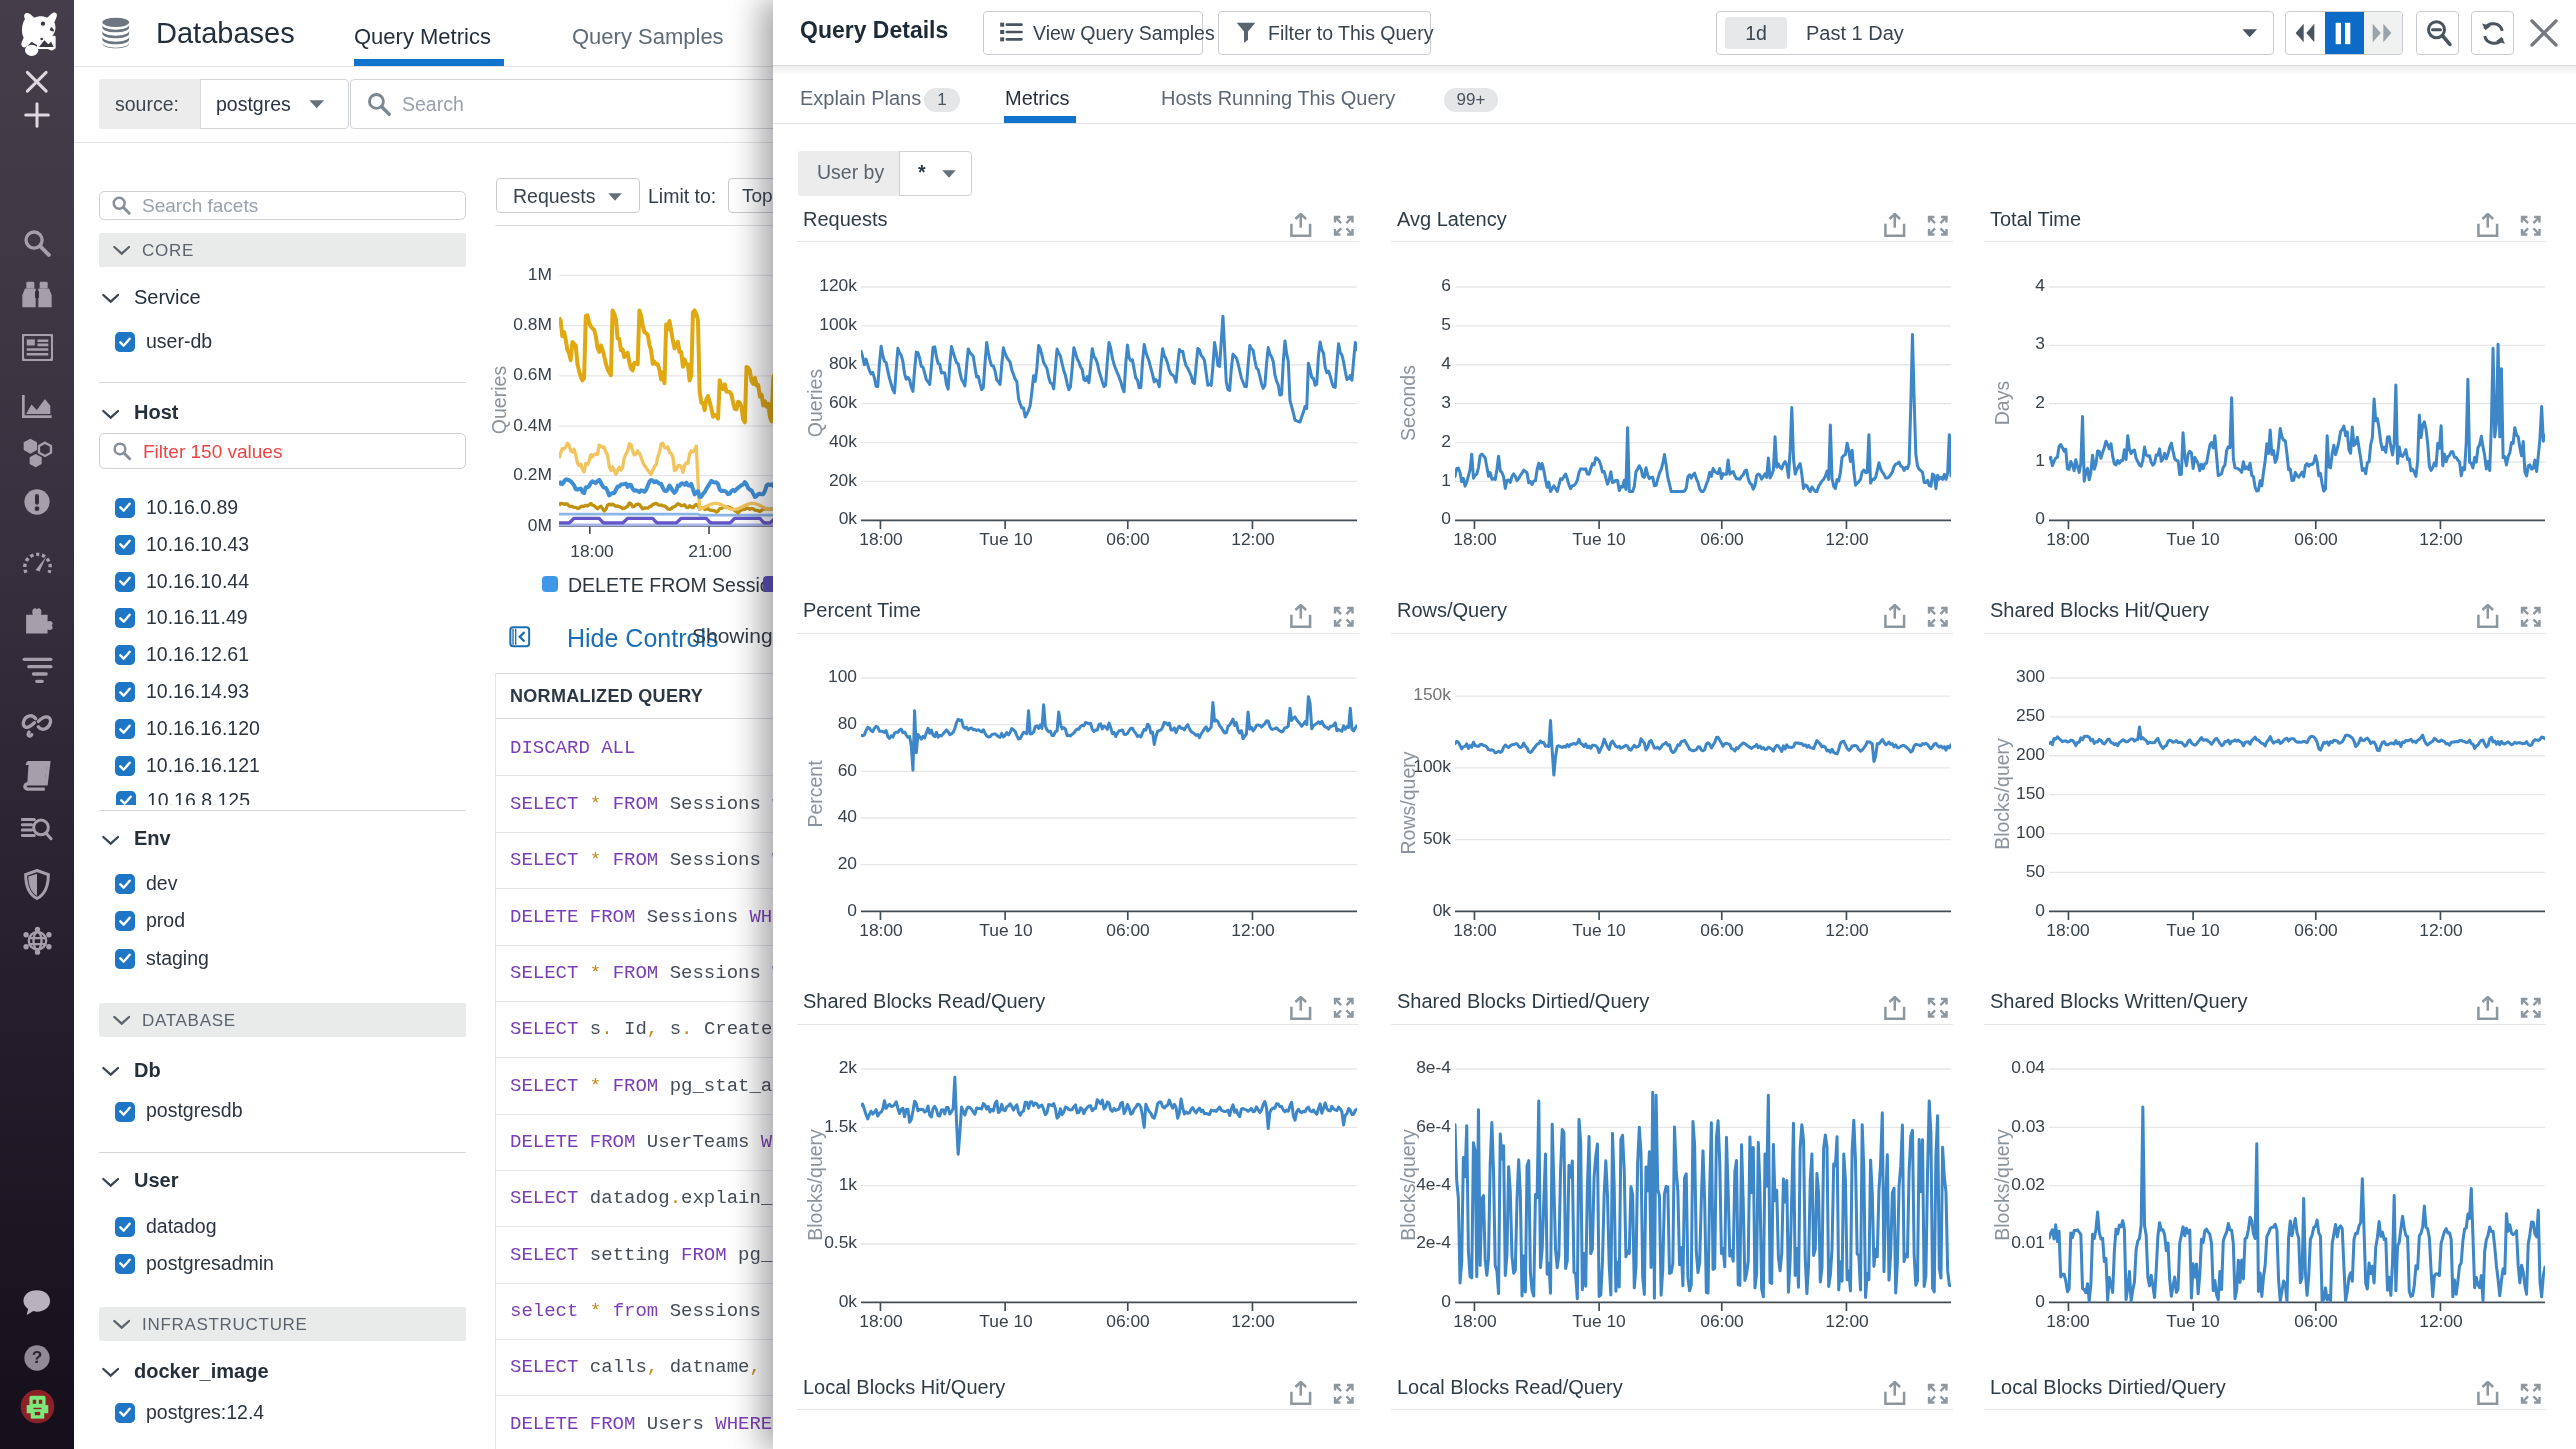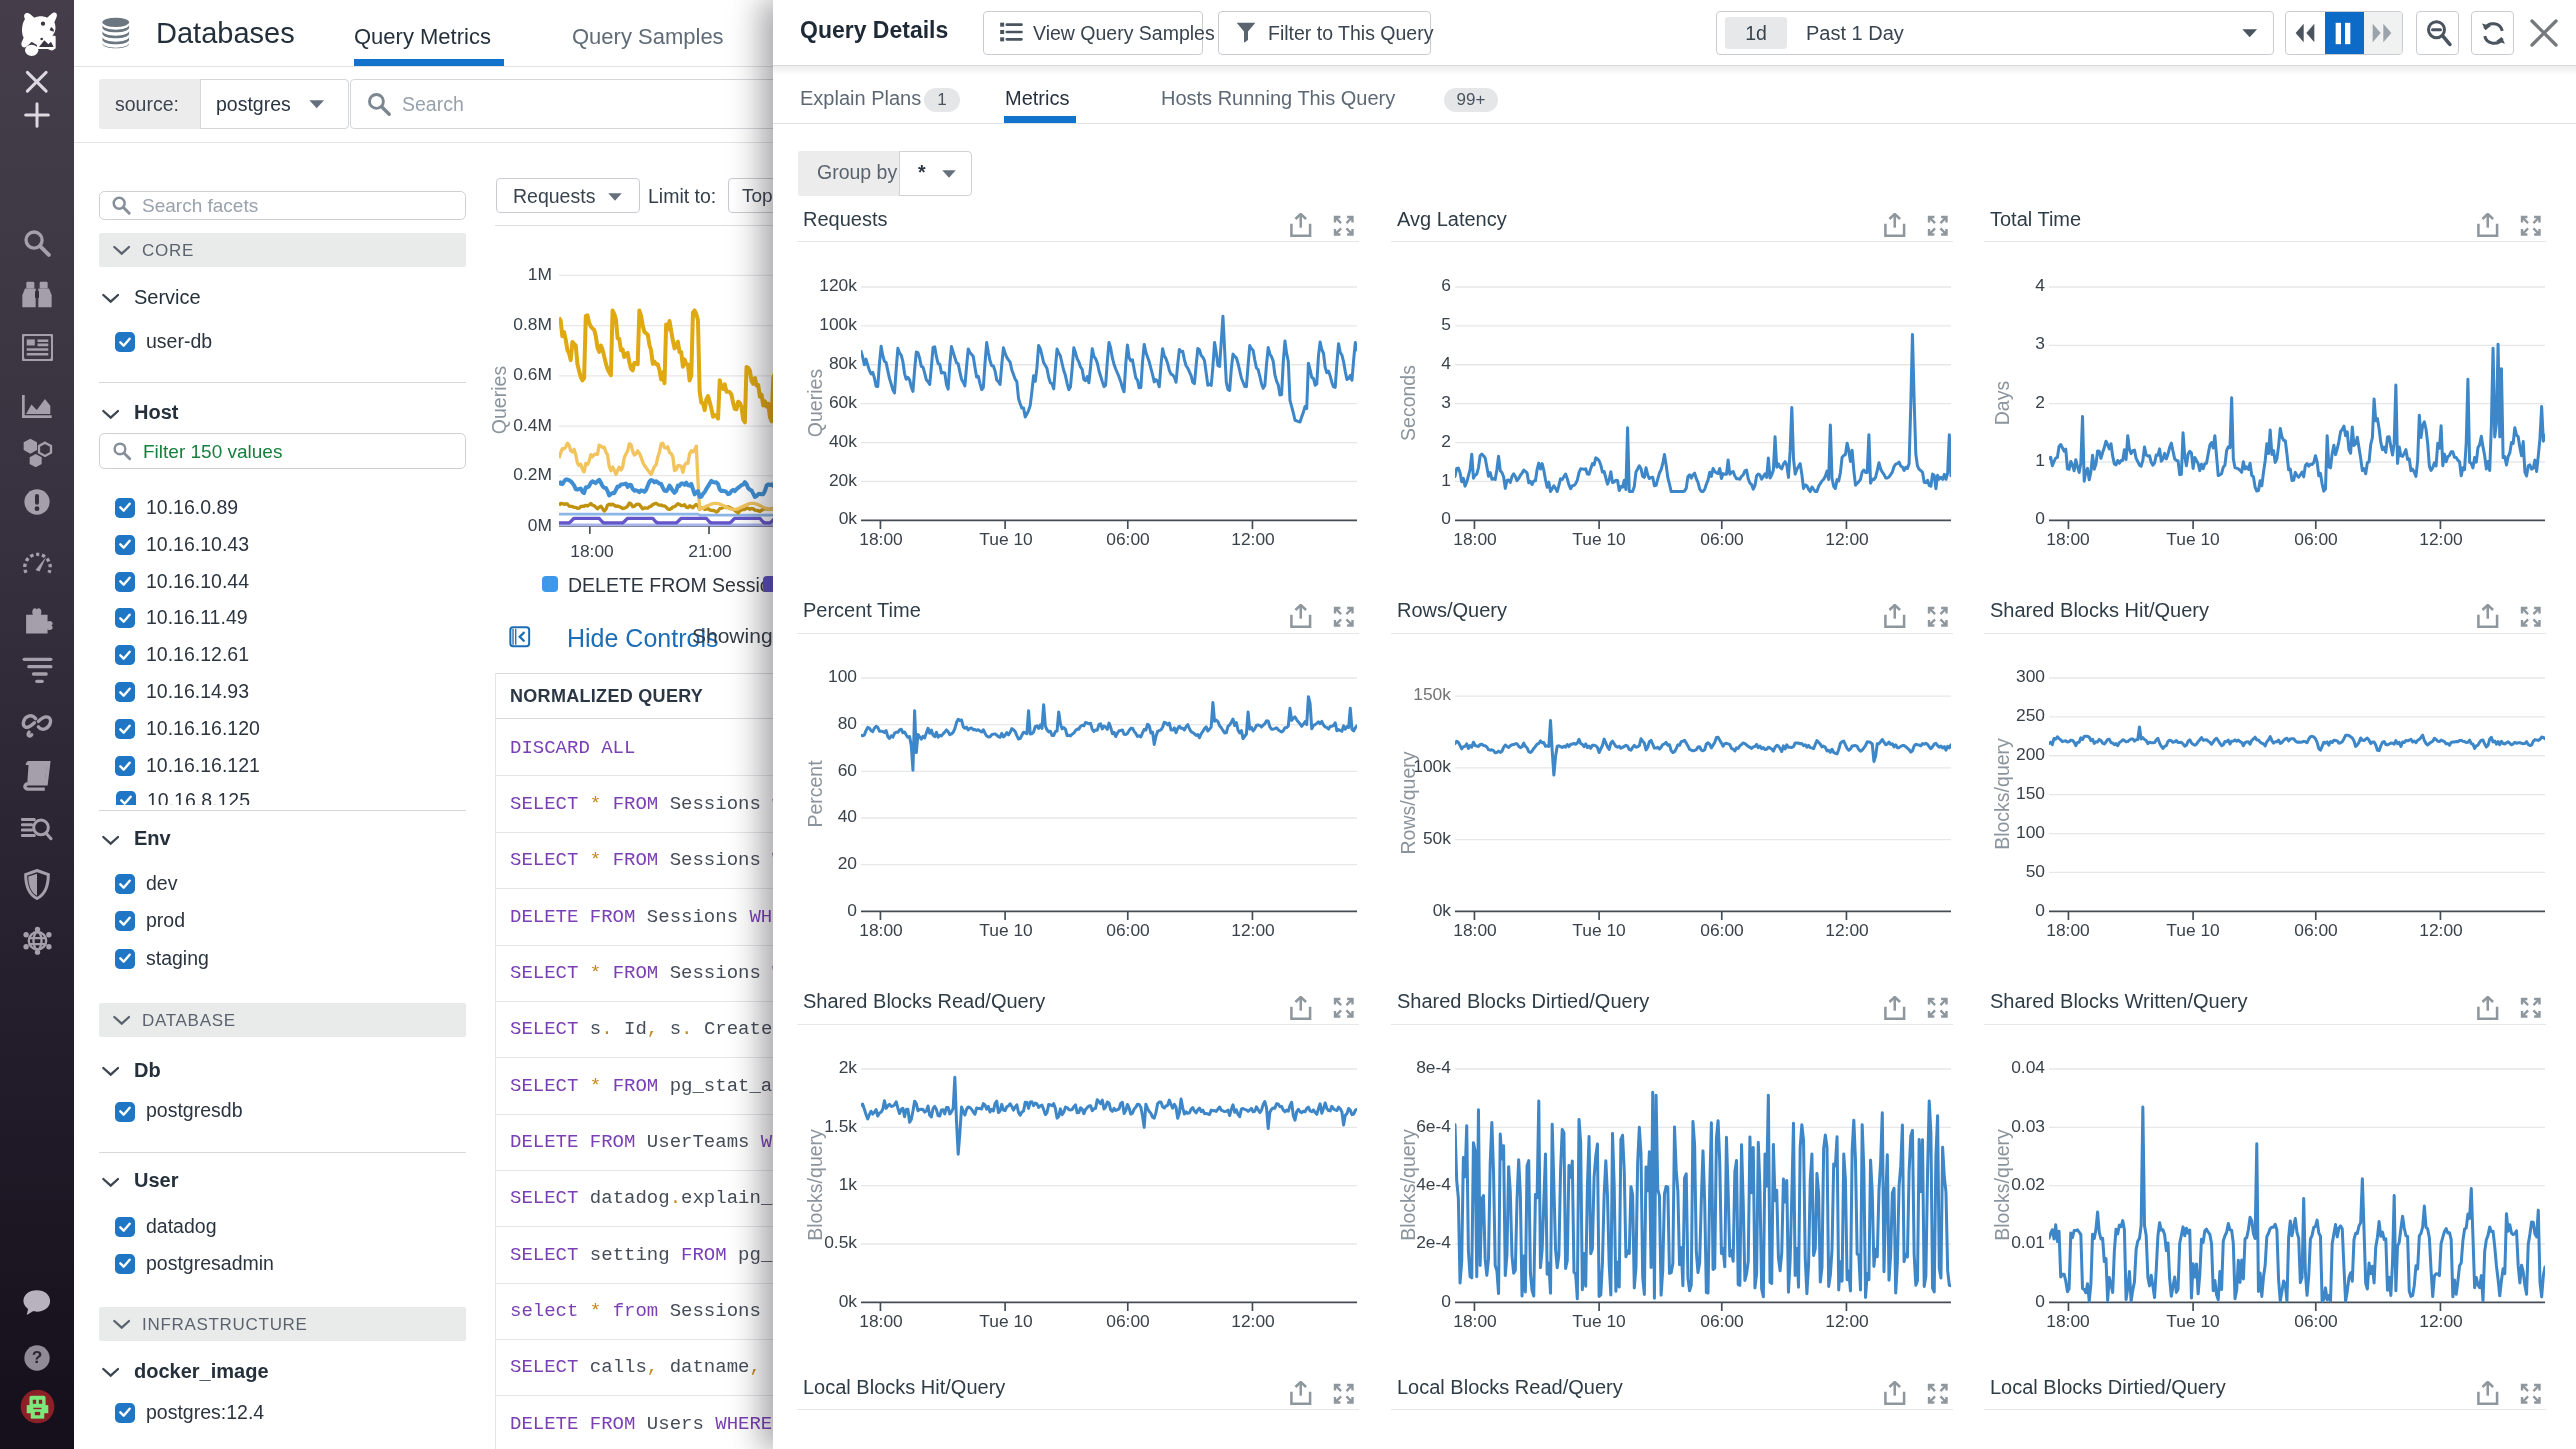--- a/index.html
+++ b/index.html
@@ -190,21 +190,21 @@
 <div class="a" style="left:99px;top:382px;width:367px;height:1.3px;background:#d8d8d8"></div>
 <svg class="a" style="left:102px;top:409px" width="17.4" height="10.7" viewBox="0 0 26 16">
       <path d="M2 3 L13 13 L24 3" fill="none" stroke="#3c4650" stroke-width="3.5" stroke-linecap="round"></path>
     </svg>
 <div class="a" style="left:134px;top:401px;font-size:20px;font-weight:bold;color:#25303b">Host</div>
 <div class="a" style="left:99px;top:433px;width:367px;height:36px;border:1.3px solid #cdd0d3;border-radius:5.4px"></div>
 <svg class="a" style="left:112px;top:441px" width="19.5" height="19.5" viewBox="0 0 44 44">
       <circle cx="18" cy="18" r="12" fill="none" stroke="#868f99" stroke-width="5.5"></circle>
       <path d="M27 27 L40 40" stroke="#868f99" stroke-width="6.5" stroke-linecap="round"></path>
     </svg>
-<div class="a" style="left:143px;top:441px;font-size:19px;color:#15803d">Filter 150 values</div>
+<div class="a" style="left:143px;top:441px;font-size:19px;color:#ef4444">Filter 150 values</div>
 <div class="a" style="left:115px;top:498px;width:19.5px;height:19.5px;background:#1f76c4;border-radius:4.7px"></div>
 <svg class="a" style="left:118px;top:500px" width="14" height="14" viewBox="0 0 21 21">
       <path d="M3.5 11 L8.5 16 L17.5 5.5" fill="none" stroke="#fff" stroke-width="3.6" stroke-linecap="round" stroke-linejoin="round"></path>
     </svg>
 <div class="a" style="left:146px;top:496px;font-size:19.5px;color:#2b343f">10.16.0.89</div>
 <div class="a" style="left:115px;top:535px;width:19.5px;height:19.5px;background:#1f76c4;border-radius:4.7px"></div>
 <svg class="a" style="left:118px;top:537px" width="14" height="14" viewBox="0 0 21 21">
       <path d="M3.5 11 L8.5 16 L17.5 5.5" fill="none" stroke="#fff" stroke-width="3.6" stroke-linecap="round" stroke-linejoin="round"></path>
     </svg>
 <div class="a" style="left:146px;top:533px;font-size:19.5px;color:#2b343f">10.16.10.43</div>
@@ -451,21 +451,21 @@
 <div class="a" style="left:773px;top:66px;width:1803px;height:9.4px;background:linear-gradient(180deg,rgba(0,0,0,0.07),rgba(0,0,0,0))"></div>
 <div class="a" style="left:800px;top:87px;font-size:20px;color:#5d6874">Explain Plans</div>
 <div class="a" style="left:924px;top:88px;width:36px;height:24px;background:#e4e6e8;border-radius:12px;text-align:center;font-size:17px;color:#4a545e;line-height:24px">1</div>
 <div class="a" style="left:1005px;top:87px;font-size:20px;color:#27313d">Metrics</div>
 <div class="a" style="left:1004px;top:116px;width:72px;height:8px;background:#1273cd"></div>
 <div class="a" style="left:1161px;top:87px;font-size:20px;color:#5d6874">Hosts Running This Query</div>
 <div class="a" style="left:1444px;top:88px;width:54px;height:24px;background:#e4e6e8;border-radius:12px;text-align:center;font-size:17px;color:#4a545e;line-height:24px">99+</div>
 <div class="a" style="left:773px;top:123px;width:1803px;height:1.3px;background:#e0e2e4"></div>
 <div class="a" style="left:798px;top:151px;width:174px;height:45px;border:1.3px solid #d0d3d6;border-radius:4px;background:#fff"></div>
 <div class="a" style="left:798px;top:151px;width:102px;height:45px;background:#ececec;border-right:1.3px solid #d0d3d6;border-radius:2.7px 0 0 2.7px"></div>
-<div class="a" style="left:817px;top:161px;font-size:19.5px;color:#5a646e">Group by</div>
+<div class="a" style="left:817px;top:161px;font-size:19.5px;color:#5a646e">User by</div>
 <div class="a" style="left:918px;top:161px;font-size:19.5px;font-weight:bold;color:#2b3744">*</div>
 <svg class="a" style="left:941px;top:169px" width="16" height="10" viewBox="0 0 26 16">
       <path d="M2 2 L13 14 L24 2 Z" fill="#66707c"></path>
     </svg>
 <div class="a" style="left:803px;top:208px;font-size:20px;color:#2e3c46">Requests</div>
 <svg class="a" style="left:1290px;top:213px" width="21.5" height="24" viewBox="0 0 32 36">
       <g stroke="#8e979e" stroke-width="3.8" fill="none">
         <path d="M16 2 L16 22"></path>
         <path d="M8 9 L16 1.5 L24 9"></path>
         <path d="M2 16 L2 34 L30 34 L30 16"></path>

